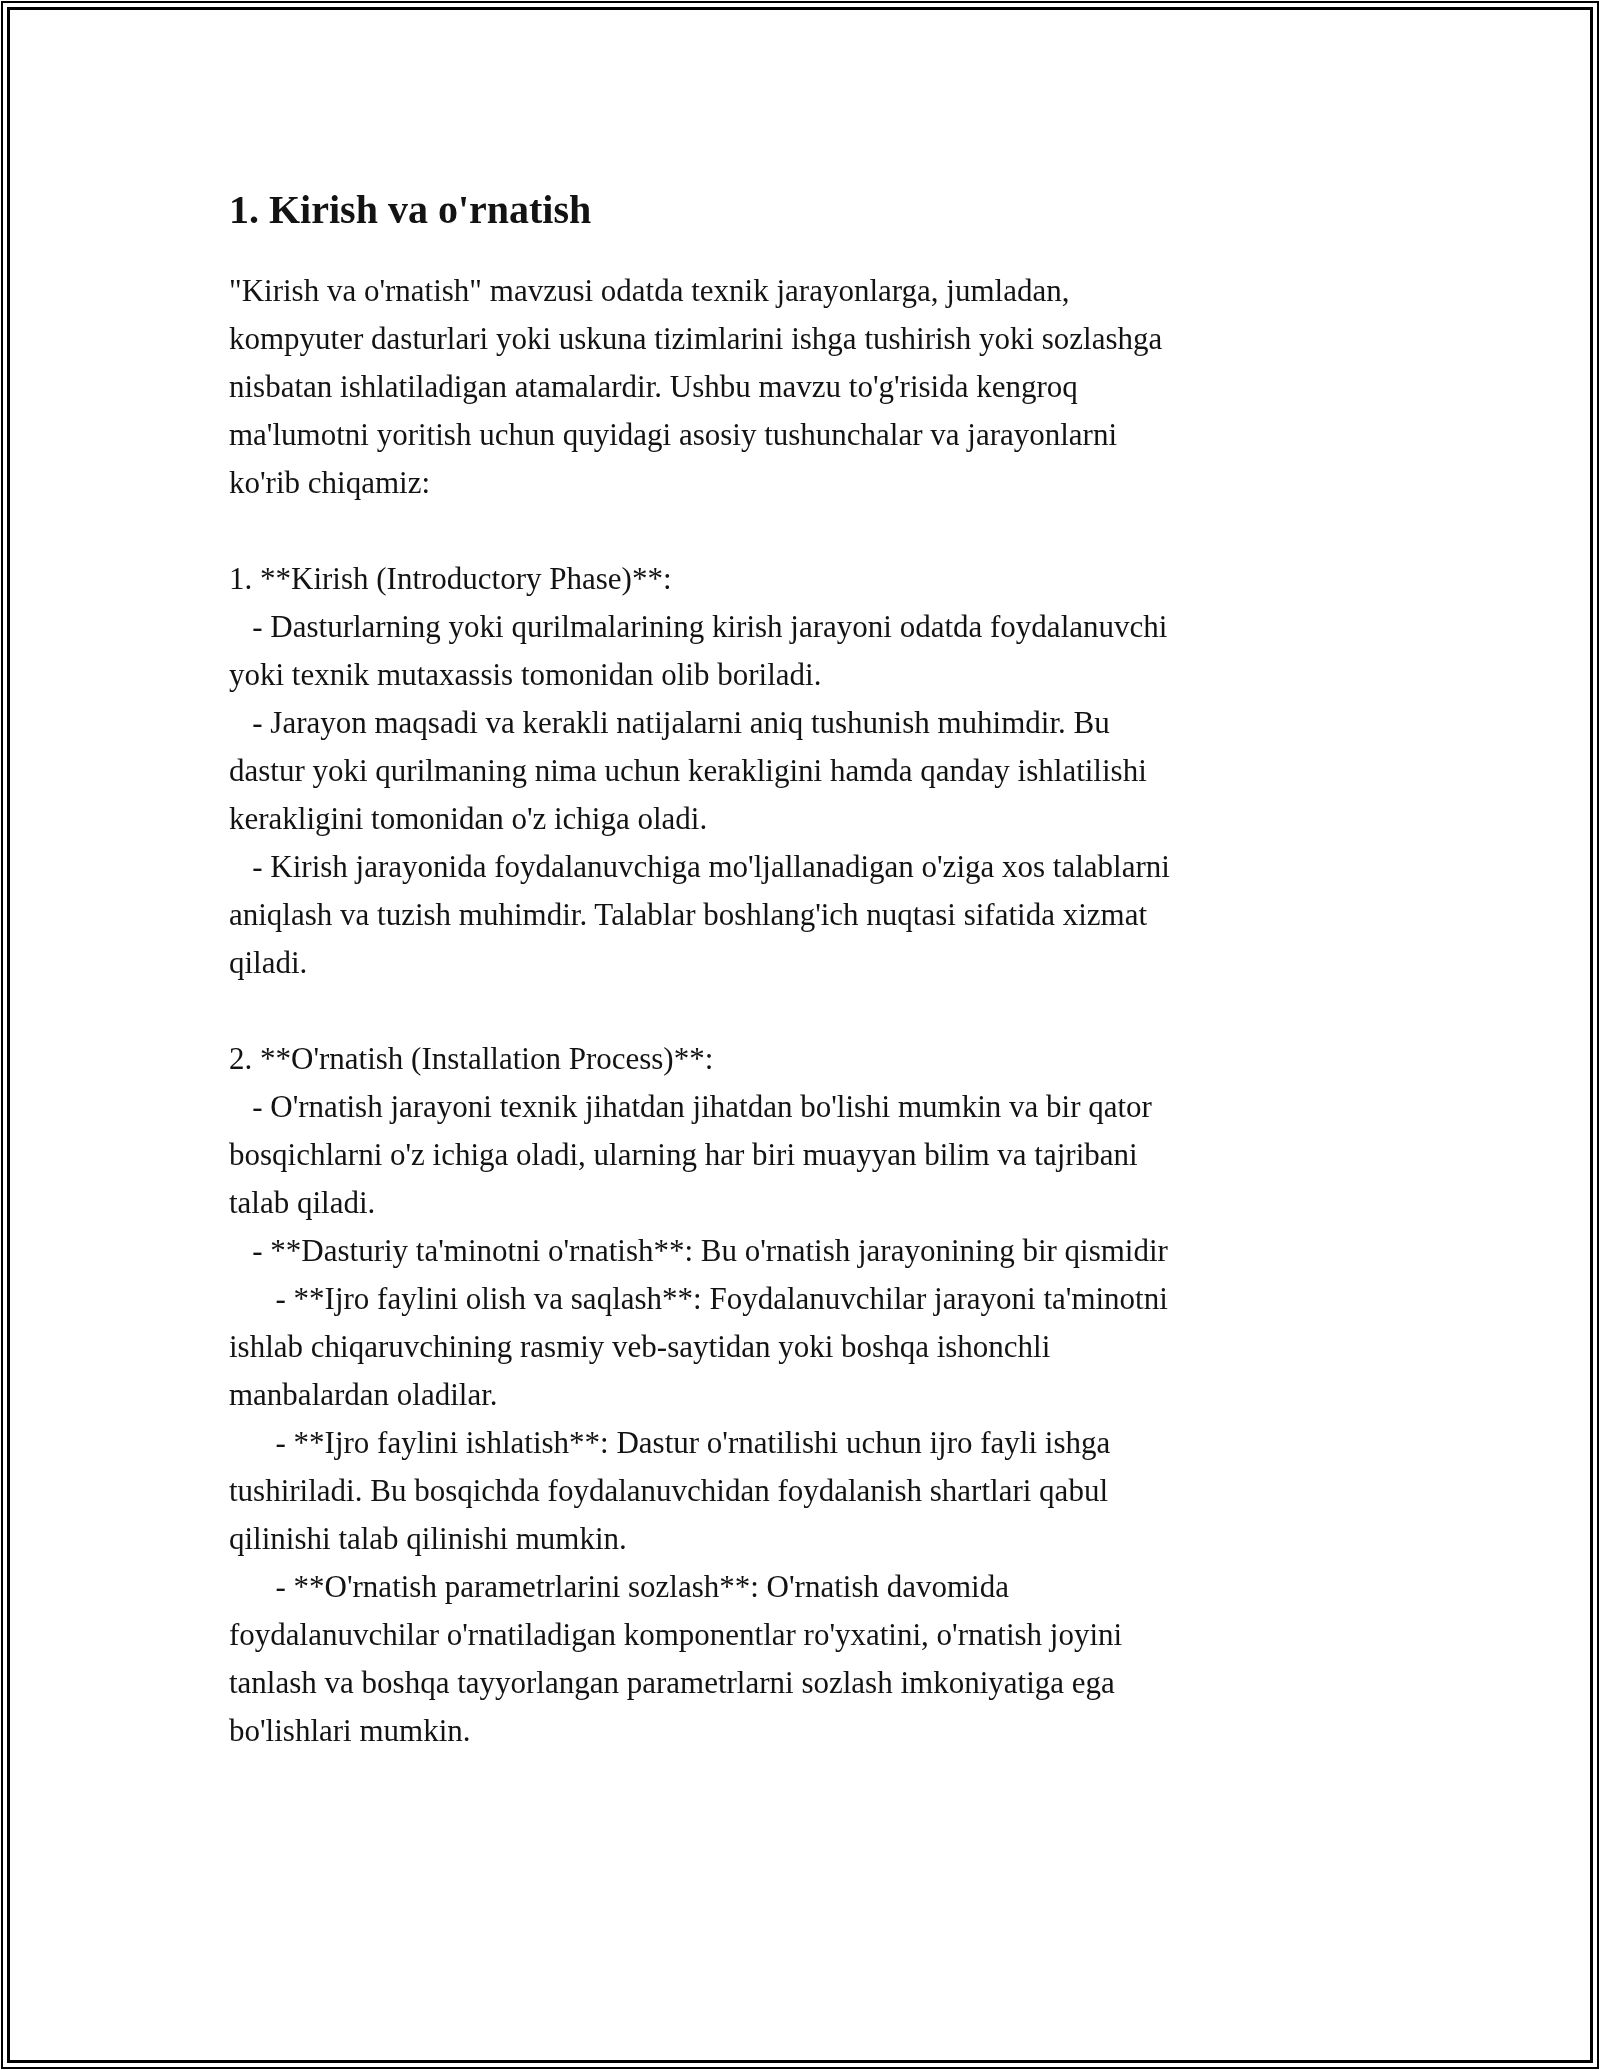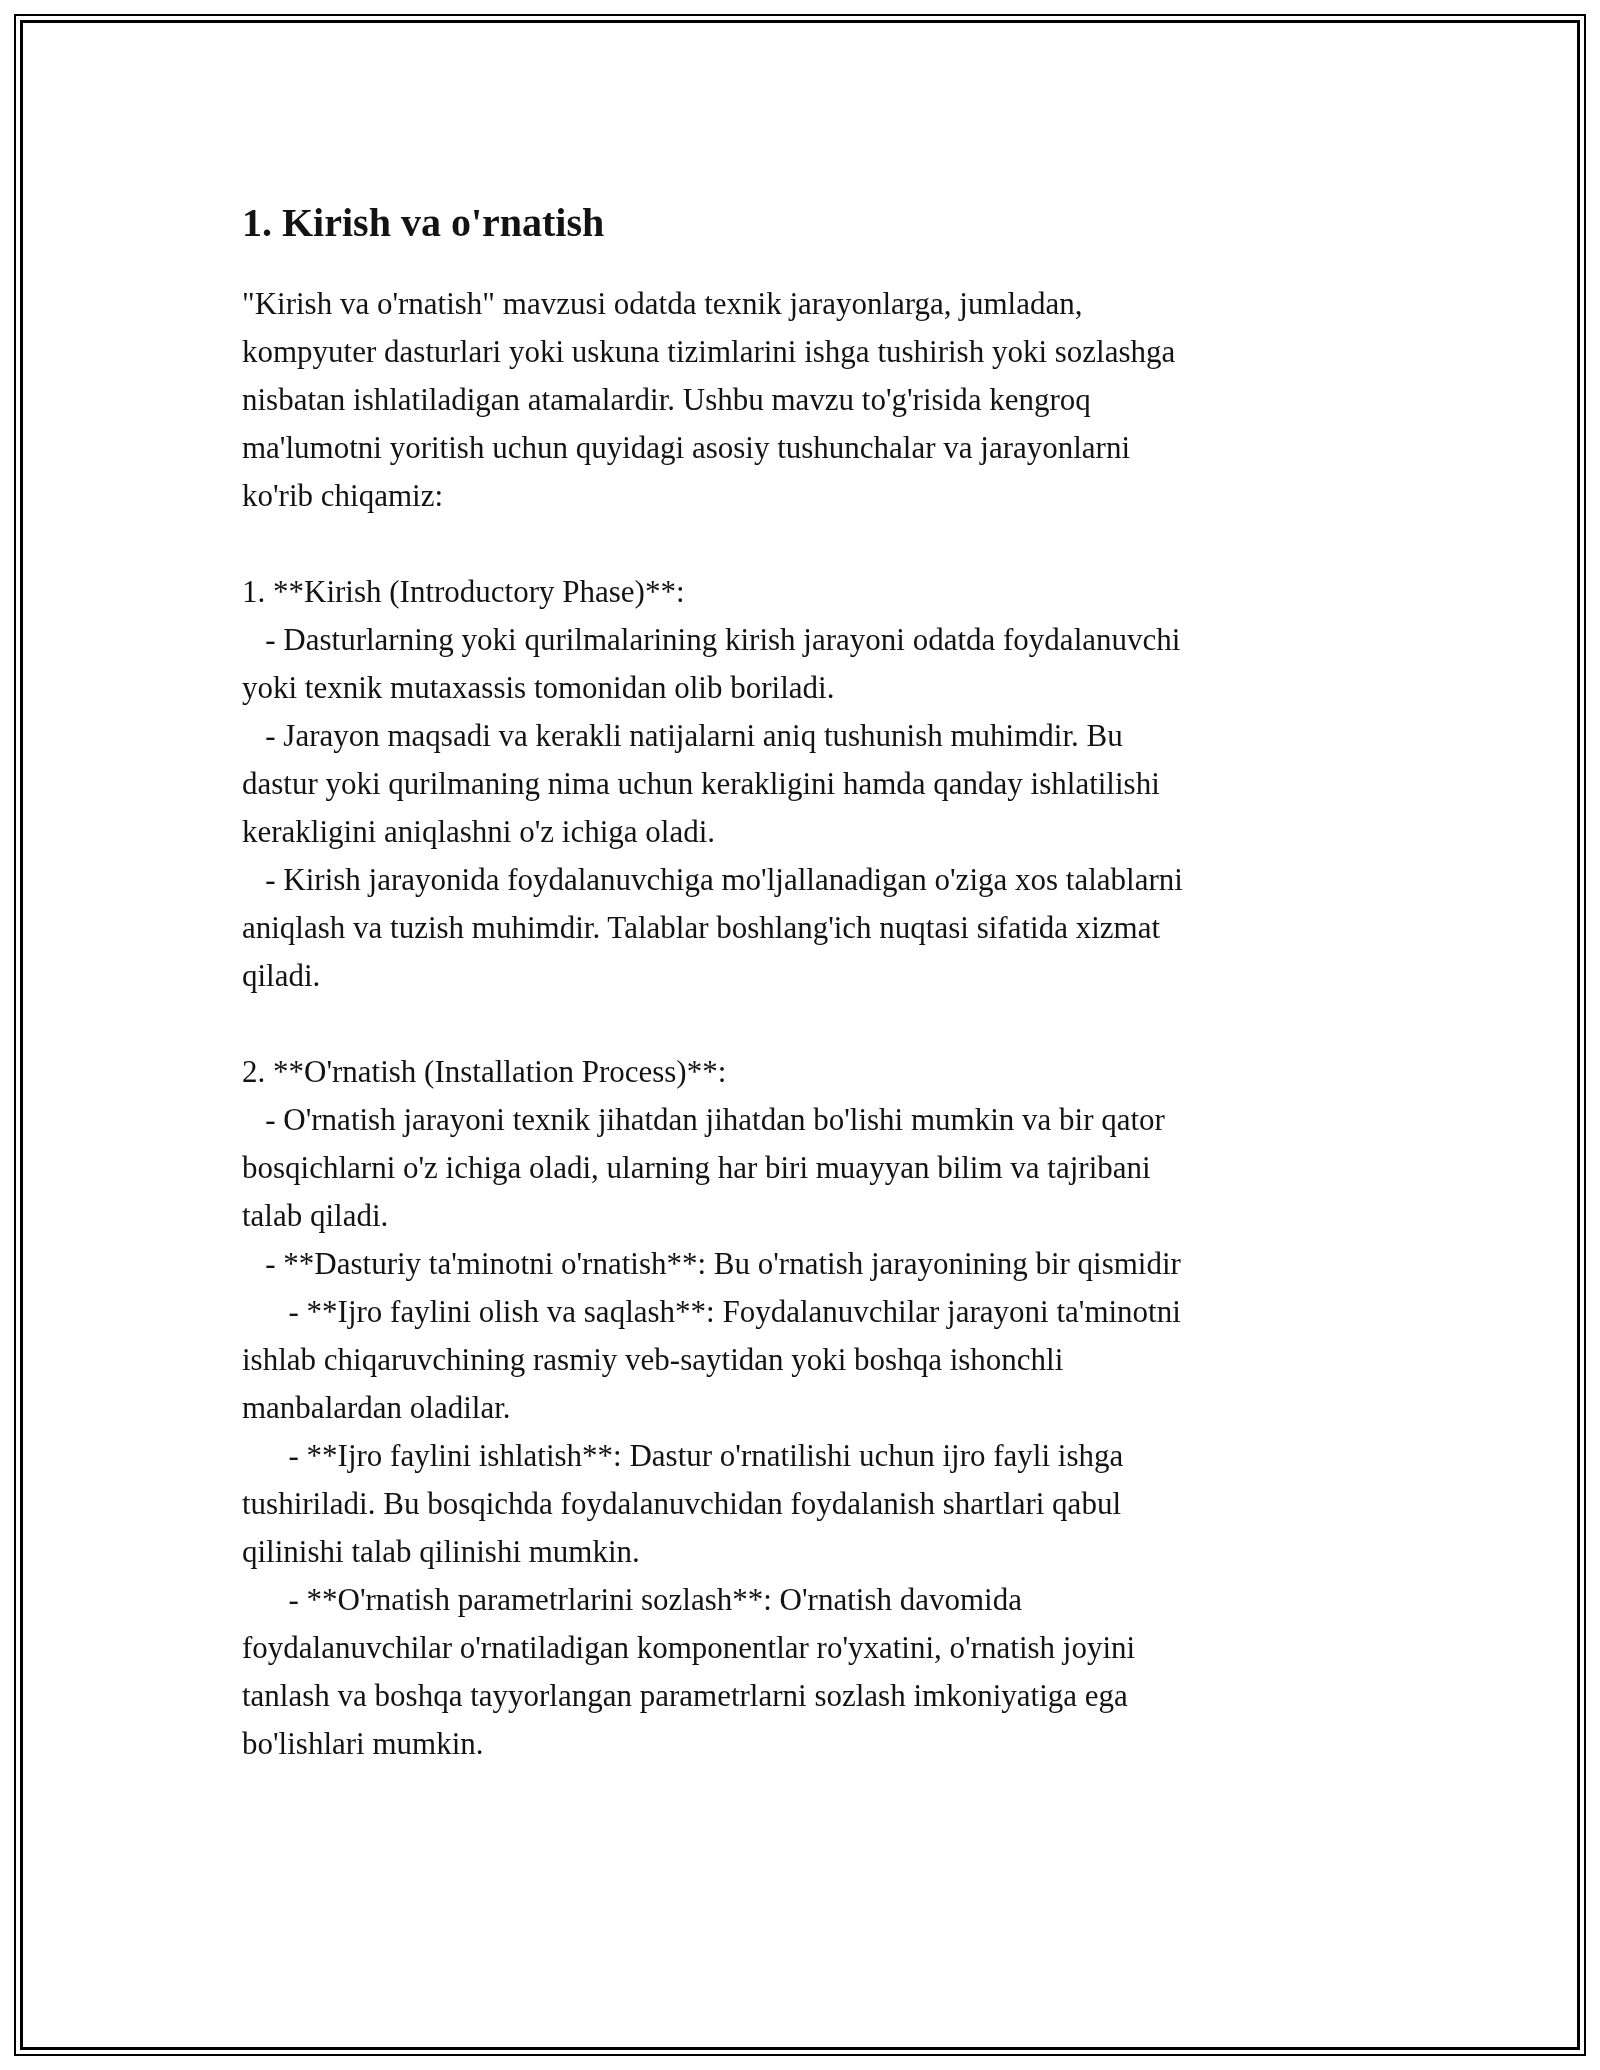--- a/index.html
+++ b/index.html
@@ -6,21 +6,21 @@
     margin: 0;
     padding: 0;
     background: #ffffff;
   }
   .page {
     position: relative;
     box-sizing: border-box;
     width: 1600px;
     height: 2070px;
     background: #ffffff;
-    padding: 14px;
+    padding: 1px;
   }
   .frame-outer {
     box-sizing: border-box;
     width: 100%;
     height: 100%;
     border: 2px solid #000000;
     padding: 4px;
   }
   .frame-inner {
     box-sizing: border-box;
@@ -65,21 +65,21 @@
             <div class="line">kompyuter dasturlari yoki uskuna tizimlarini ishga tushirish yoki sozlashga</div>
             <div class="line">nisbatan ishlatiladigan atamalardir. Ushbu mavzu to'g'risida kengroq</div>
             <div class="line">ma'lumotni yoritish uchun quyidagi asosiy tushunchalar va jarayonlarni</div>
             <div class="line">ko'rib chiqamiz:</div>
             <div class="line"></div>
             <div class="line">1. **Kirish (Introductory Phase)**:</div>
             <div class="line">   - Dasturlarning yoki qurilmalarining kirish jarayoni odatda foydalanuvchi</div>
             <div class="line">yoki texnik mutaxassis tomonidan olib boriladi.</div>
             <div class="line">   - Jarayon maqsadi va kerakli natijalarni aniq tushunish muhimdir. Bu</div>
             <div class="line">dastur yoki qurilmaning nima uchun kerakligini hamda qanday ishlatilishi</div>
-            <div class="line">kerakligini aniqlashni o'z ichiga oladi.</div>
+            <div class="line">kerakligini tomonidan o'z ichiga oladi.</div>
             <div class="line">   - Kirish jarayonida foydalanuvchiga mo'ljallanadigan o'ziga xos talablarni</div>
             <div class="line">aniqlash va tuzish muhimdir. Talablar boshlang'ich nuqtasi sifatida xizmat</div>
             <div class="line">qiladi.</div>
             <div class="line"></div>
             <div class="line">2. **O'rnatish (Installation Process)**:</div>
             <div class="line">   - O'rnatish jarayoni texnik jihatdan jihatdan bo'lishi mumkin va bir qator</div>
             <div class="line">bosqichlarni o'z ichiga oladi, ularning har biri muayyan bilim va tajribani</div>
             <div class="line">talab qiladi.</div>
             <div class="line">   - **Dasturiy ta'minotni o'rnatish**: Bu o'rnatish jarayonining bir qismidir</div>
             <div class="line">      - **Ijro faylini olish va saqlash**: Foydalanuvchilar jarayoni ta'minotni</div>

